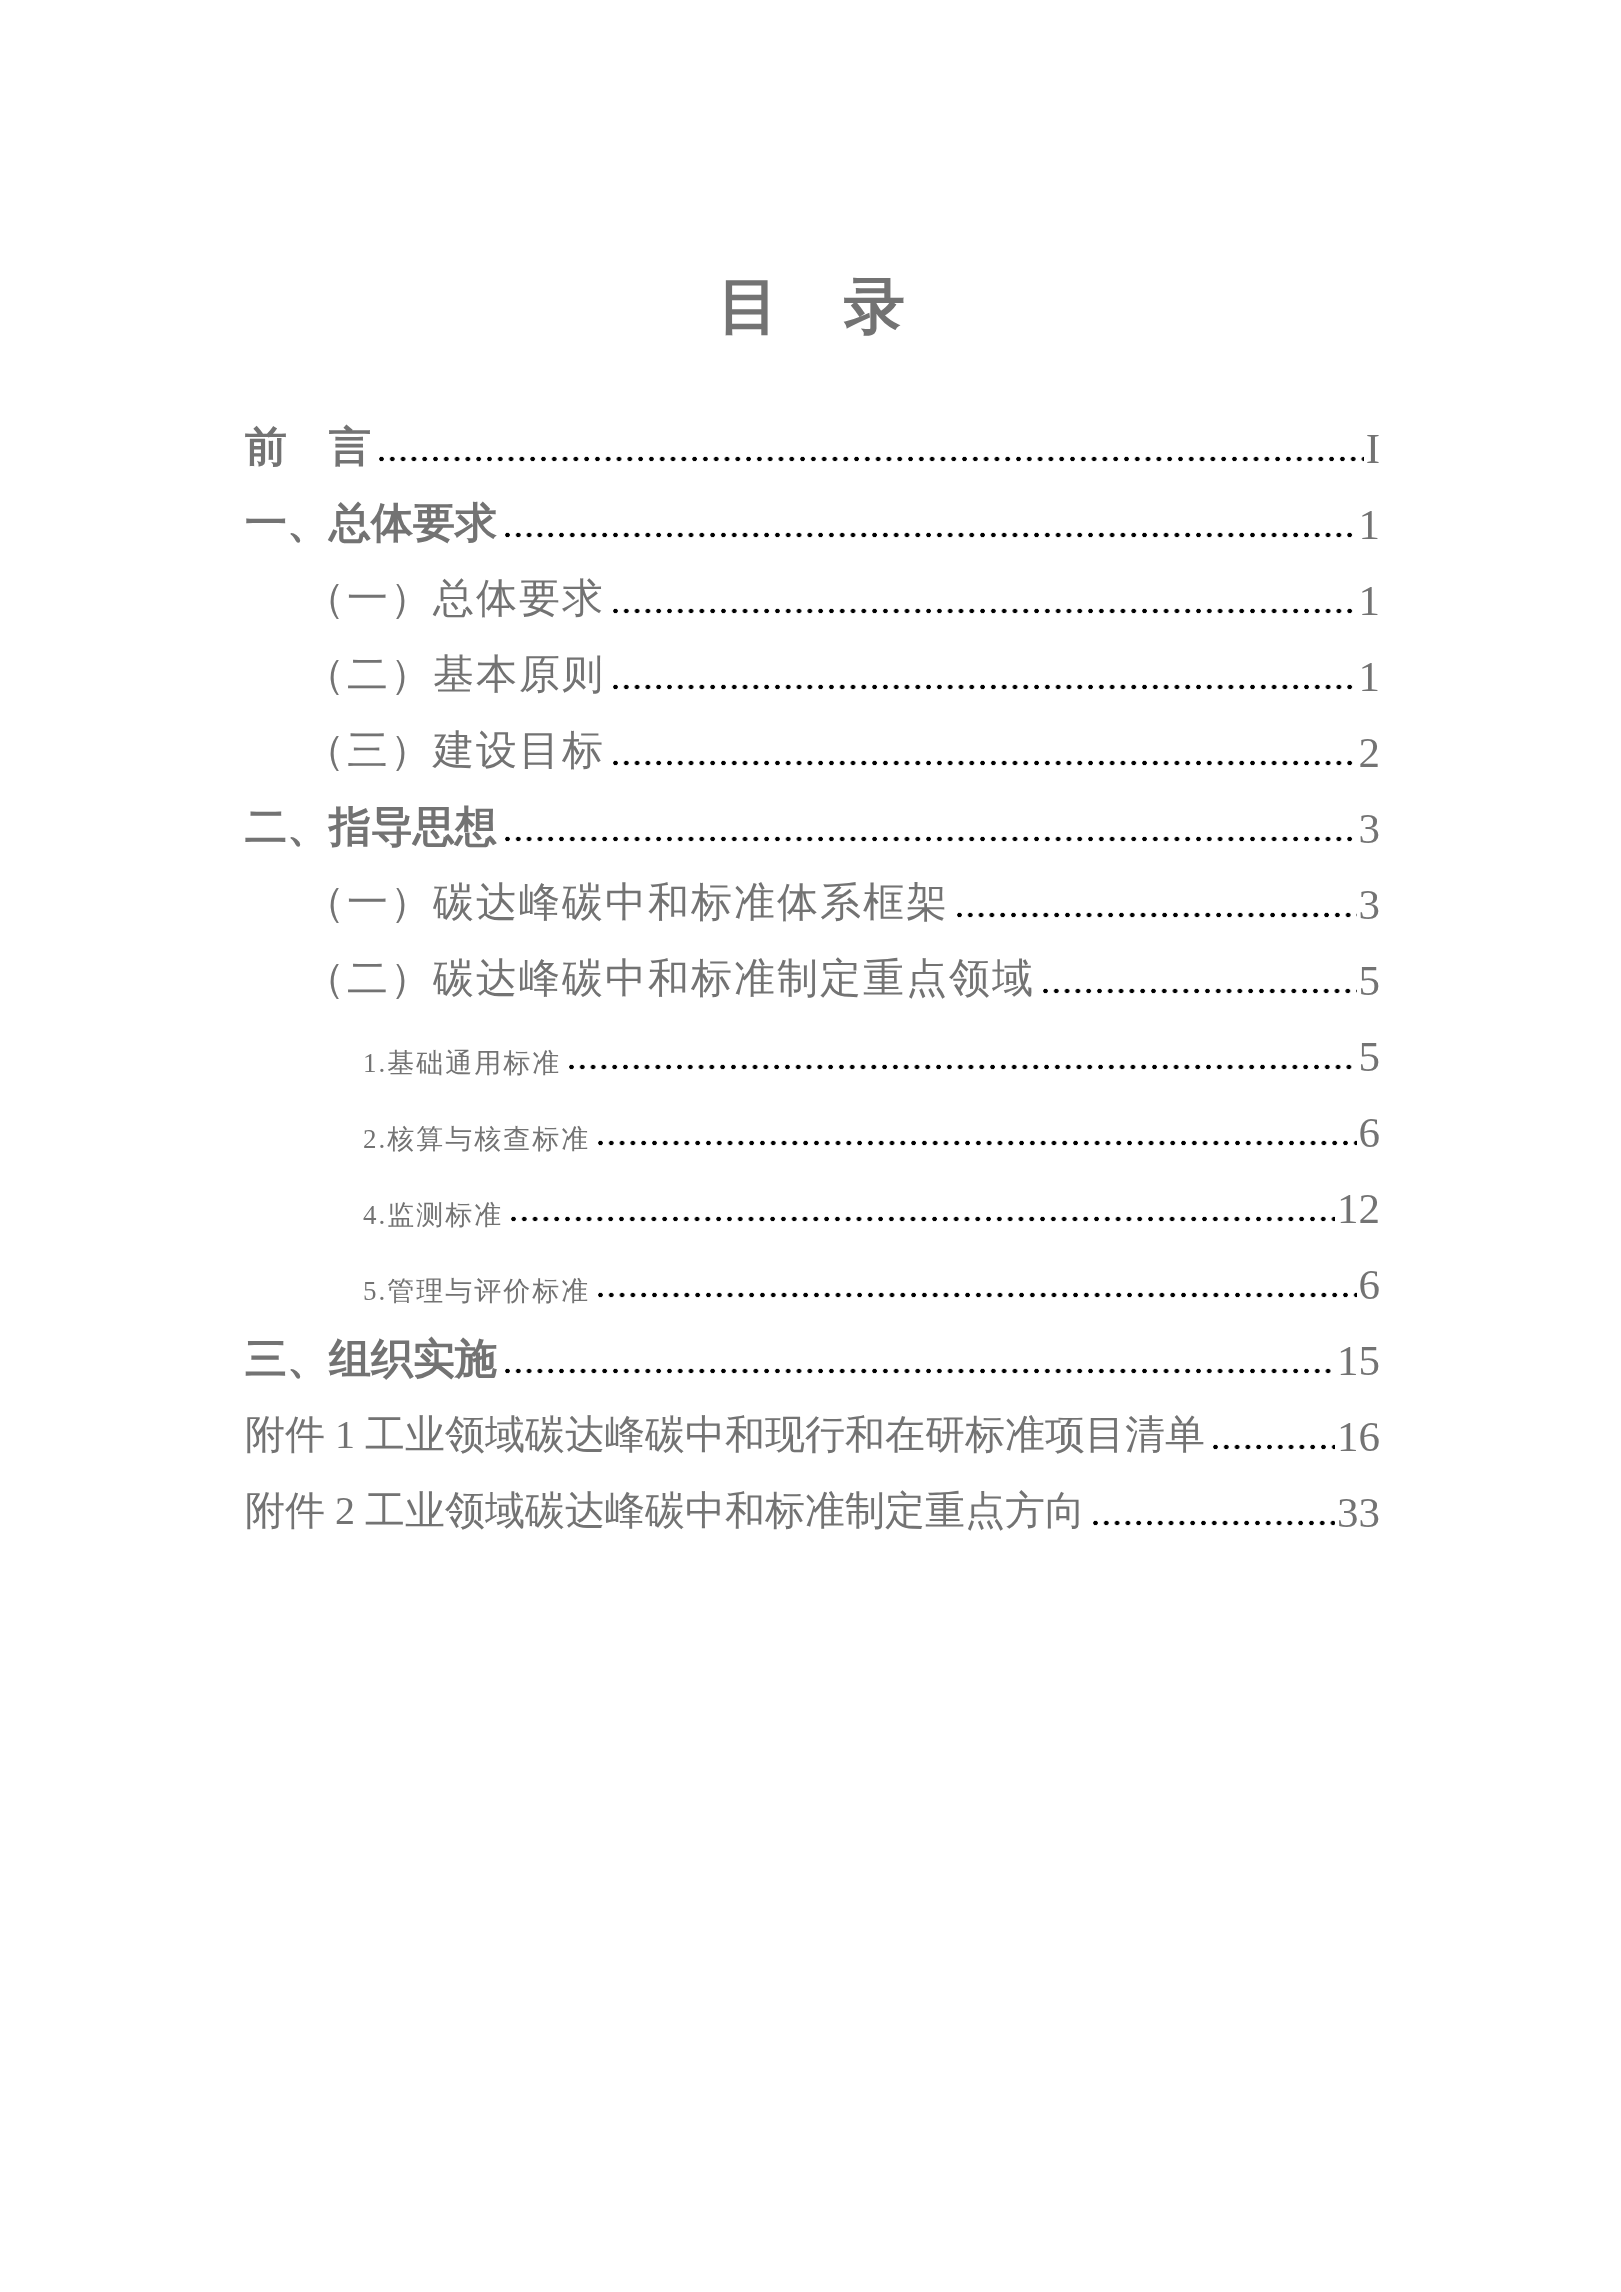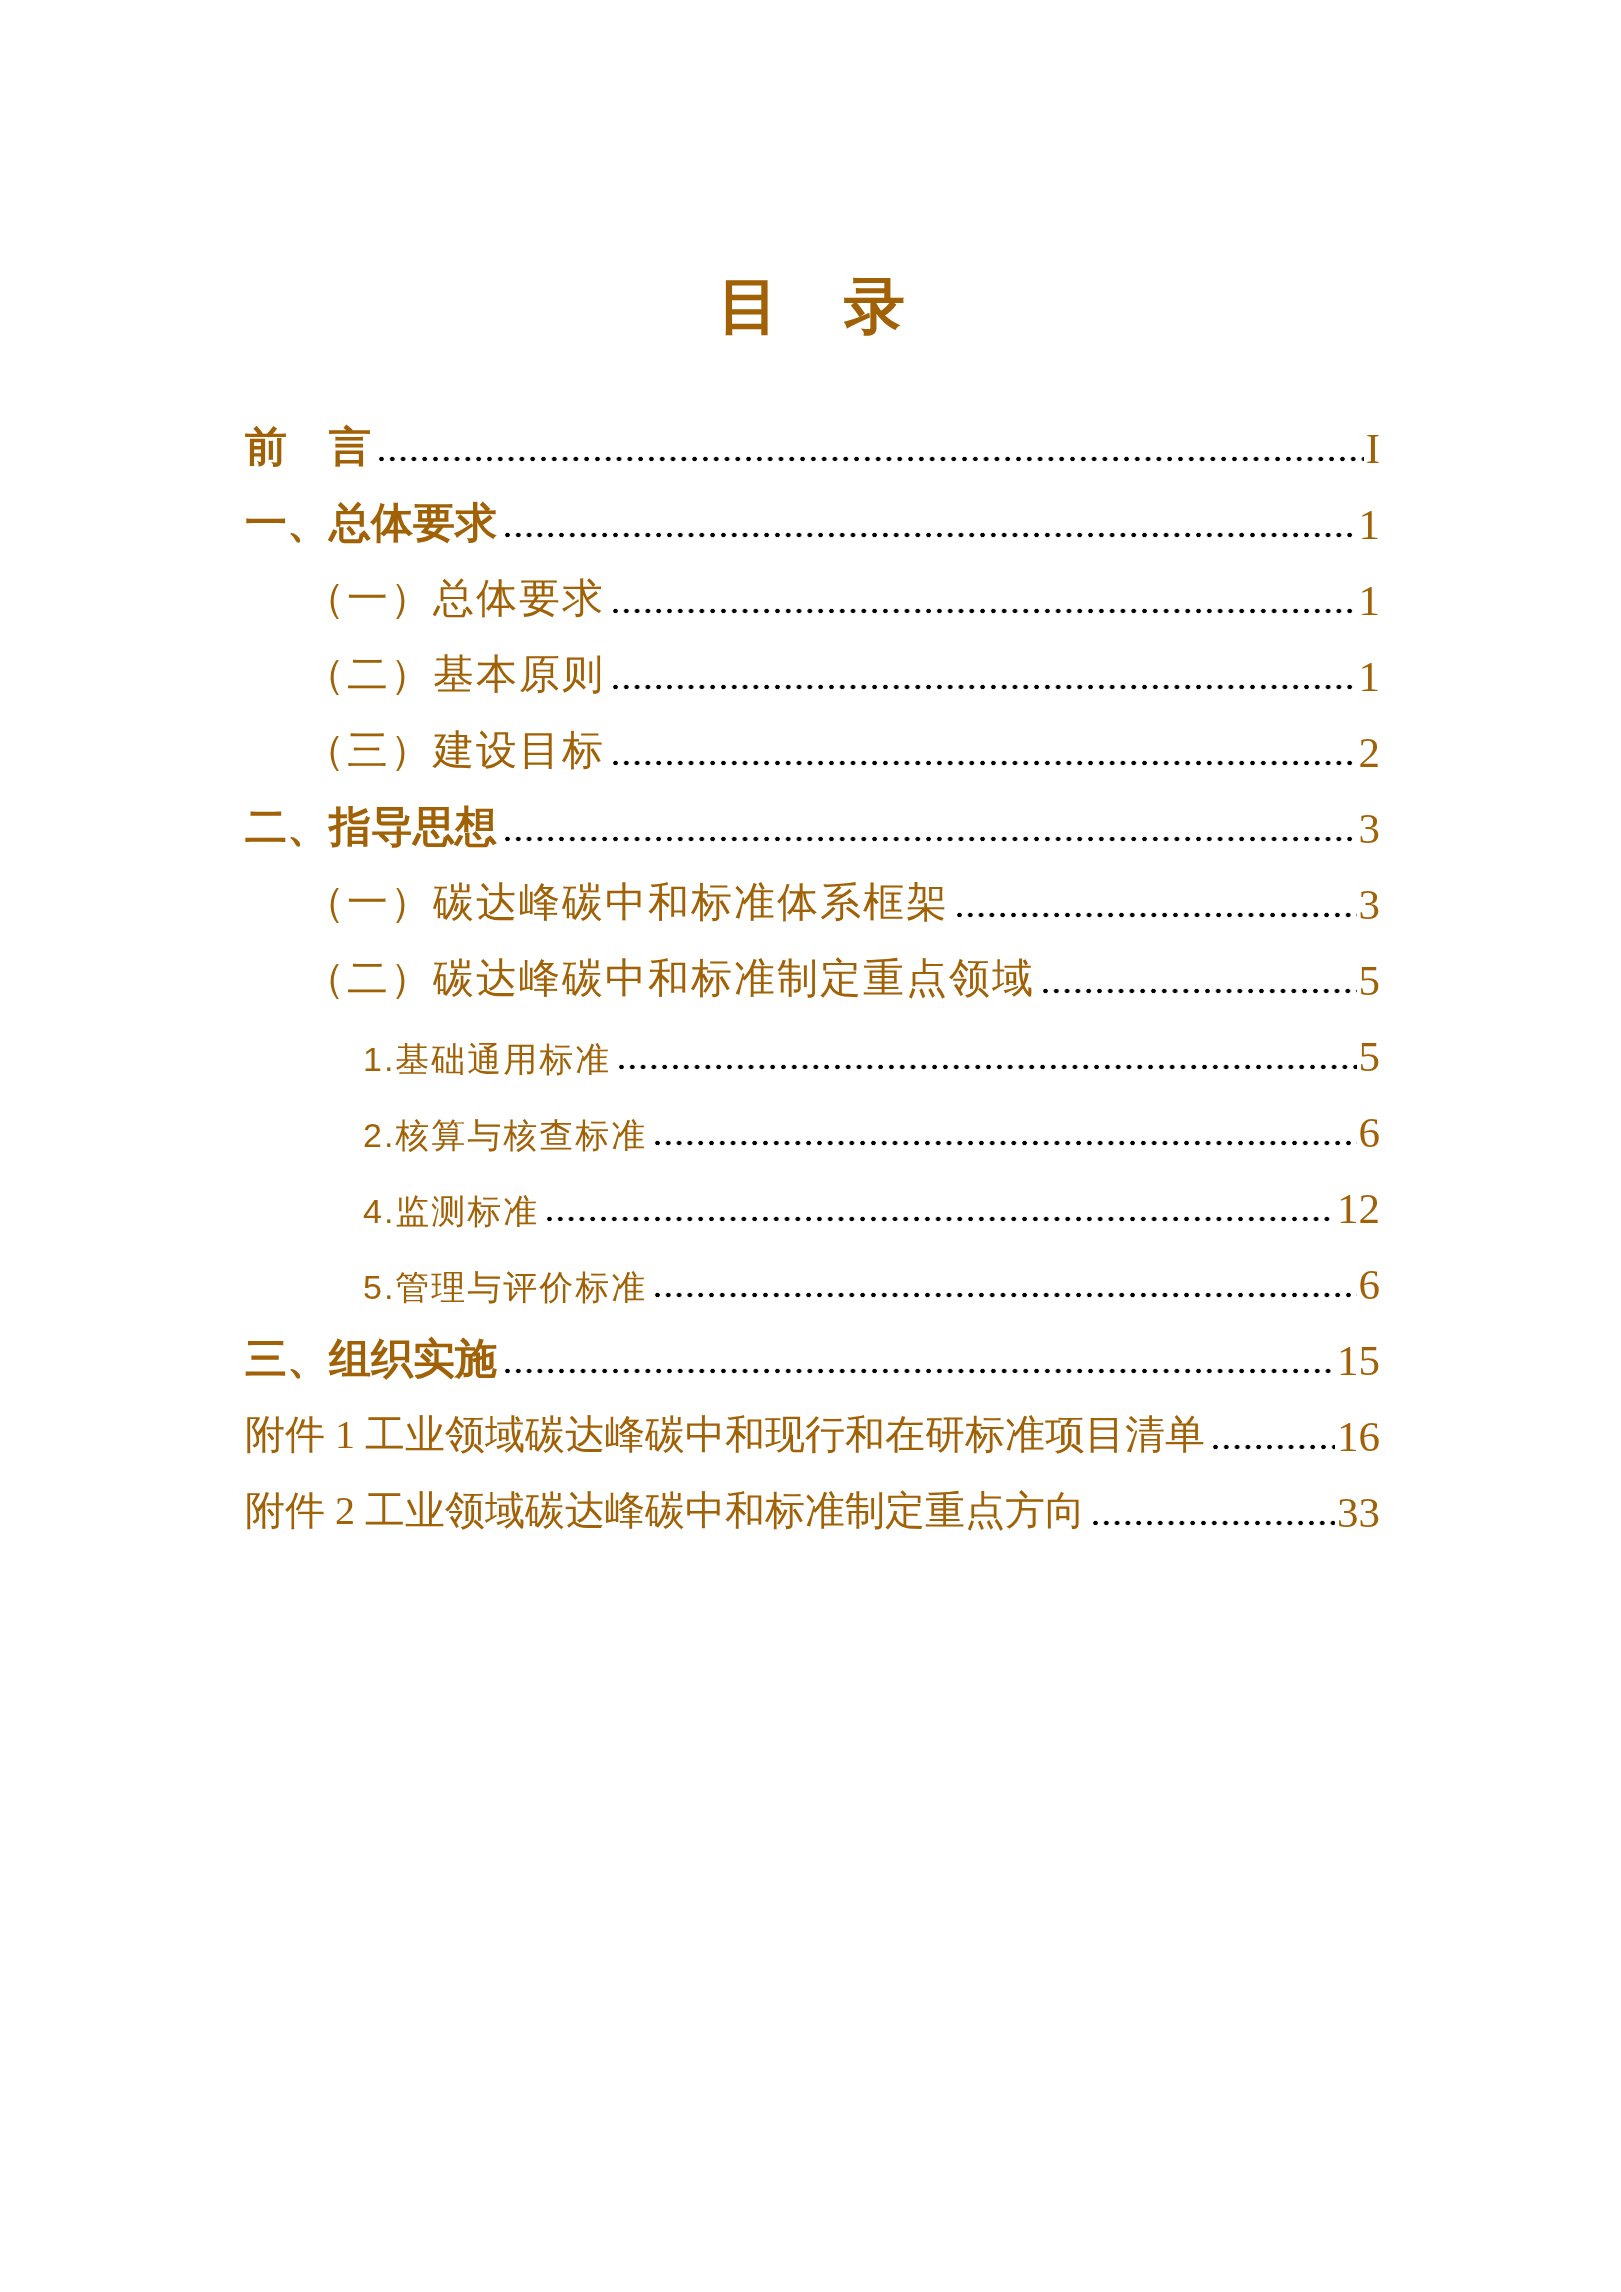--- a/index.html
+++ b/index.html
@@ -8,21 +8,21 @@
     background: #ffffff;
   }
   .page {
     position: relative;
     width: 1621px;
     height: 2293px;
     background: #ffffff;
     box-sizing: border-box;
     padding: 0 241px 0 245px;
     overflow: hidden;
-    color: #a16207;
+    color: #737373;
     font-family: "Liberation Serif", serif;
   }
   .doc-title {
     margin: 0;
     padding-top: 276px;
     text-align: center;
     font-family: "Liberation Serif", serif;
     font-weight: 700;
     font-size: 61px;
     line-height: 1;
@@ -50,22 +50,22 @@
   
   .lvl2 { margin-left: 59px; }
   .lvl2 .label {
     font-family: "Liberation Serif", serif;
     font-size: 41px;
     letter-spacing: 2px;
   }
   
   .lvl3 { margin-left: 118px; }
   .lvl3 .label {
-    font-family: Liberation Sans, sans-serif;
-    font-size: 34px;
+    font-family: Liberation Serif, serif;
+    font-size: 27px;
     letter-spacing: 2px;
   }
   
   .appendix .label {
     font-family: "Liberation Serif", serif;
     font-size: 40px;
   }
   .dots {
     flex: 1 1 auto;
     height: 5.9px;

